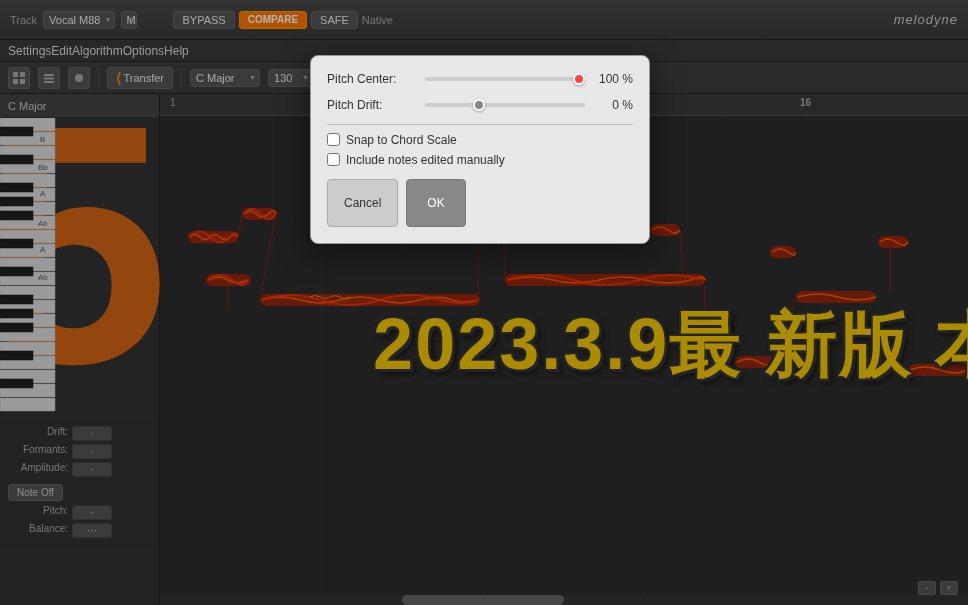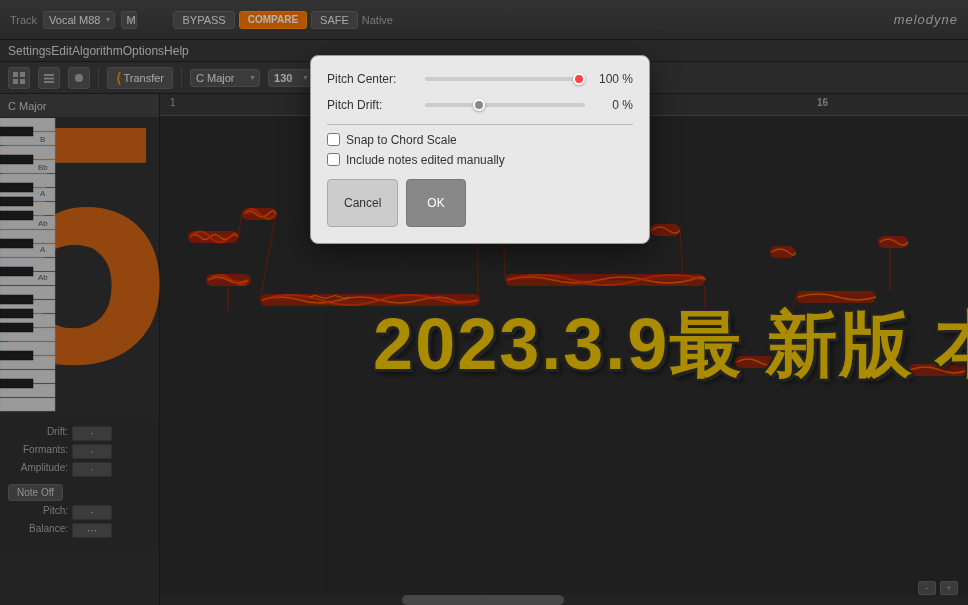--- a/index.html
+++ b/index.html
@@ -496,21 +496,21 @@
         <circle cx="7" cy="7" r="4" fill="#aaa"></circle>
       </svg>
   </div>
   <div class="toolbar-separator"></div>
   <button class="toolbar-btn transfer-btn">
     <span class="transfer-arrow">⟨</span>
     <span>Transfer</span>
   </button>
   <div class="toolbar-separator"></div>
   <div class="dropdown-box" style="min-width:70px;background:#555;">C Major</div>
-  <div class="dropdown-box" style="min-width:45px;background:#555;font-weight:bold;">130</div>
+  <div class="dropdown-box" style="min-width:45px;background:#555;">130</div>
   <div class="toolbar-icon-btn">
     <svg width="14" height="14">
         <polygon points="7,2 12,12 2,12" fill="none" stroke="#aaa" stroke-width="1.5"></polygon>
         <line x1="7" y1="6" x2="9" y2="10" stroke="#aaa" stroke-width="1"></line>
       </svg>
   </div>
 </div>
 
 <div class="main-area">
 
@@ -595,21 +595,21 @@
       </div>
     </div>
   </div>
 
   <div class="editor-area">
     <div class="piano-roll">
 
       <div class="ruler">
         <span style="position:absolute;left:10px;color:#aaa;font-size:10px;top:3px;">1</span>
         <span style="position:absolute;left:200px;color:#aaa;font-size:10px;top:3px;">8</span>
-        <span style="position:absolute;right:140px;color:#aaa;font-size:10px;top:3px;font-weight:bold;">16</span>
+        <span style="position:absolute;right:157px;color:#aaa;font-size:10px;top:3px;font-weight:bold;">16</span>
       </div>
 
       <svg class="grid-bg" style="position:absolute;top:22px;left:0;width:100%;height:calc(100%-22px);opacity:0.4;">
         <defs>
           <pattern id="rowPattern" x="0" y="0" width="100%" height="14" patternUnits="userSpaceOnUse">
             <rect x="0" y="0" width="100%" height="13" fill="#333"></rect>
             <rect x="0" y="13" width="100%" height="1" fill="#2a2a2a"></rect>
           </pattern>
           <pattern id="darkRowPattern" x="0" y="0" width="100%" height="14" patternUnits="userSpaceOnUse">
             <rect x="0" y="0" width="100%" height="13" fill="#2a2a2a"></rect>

